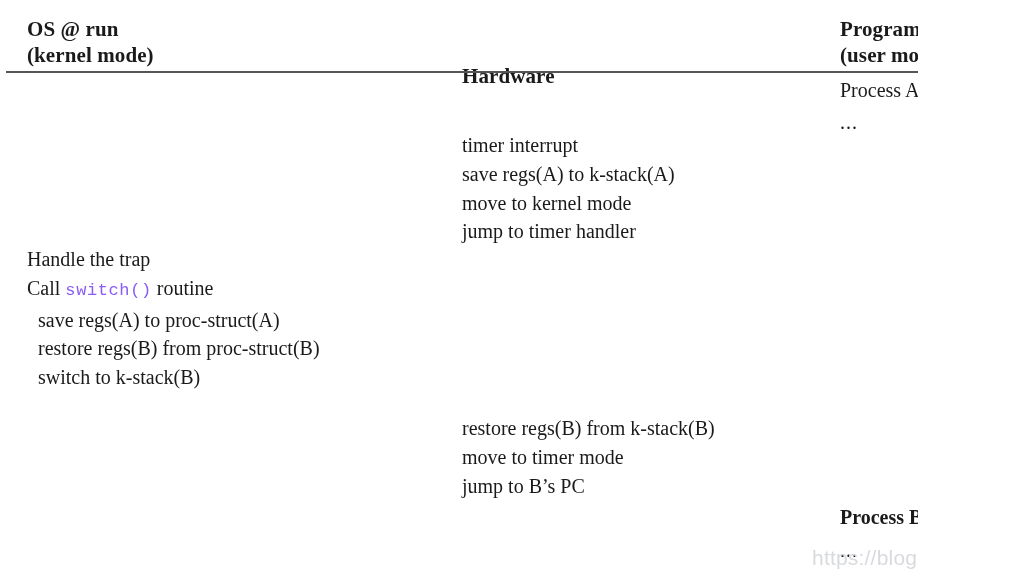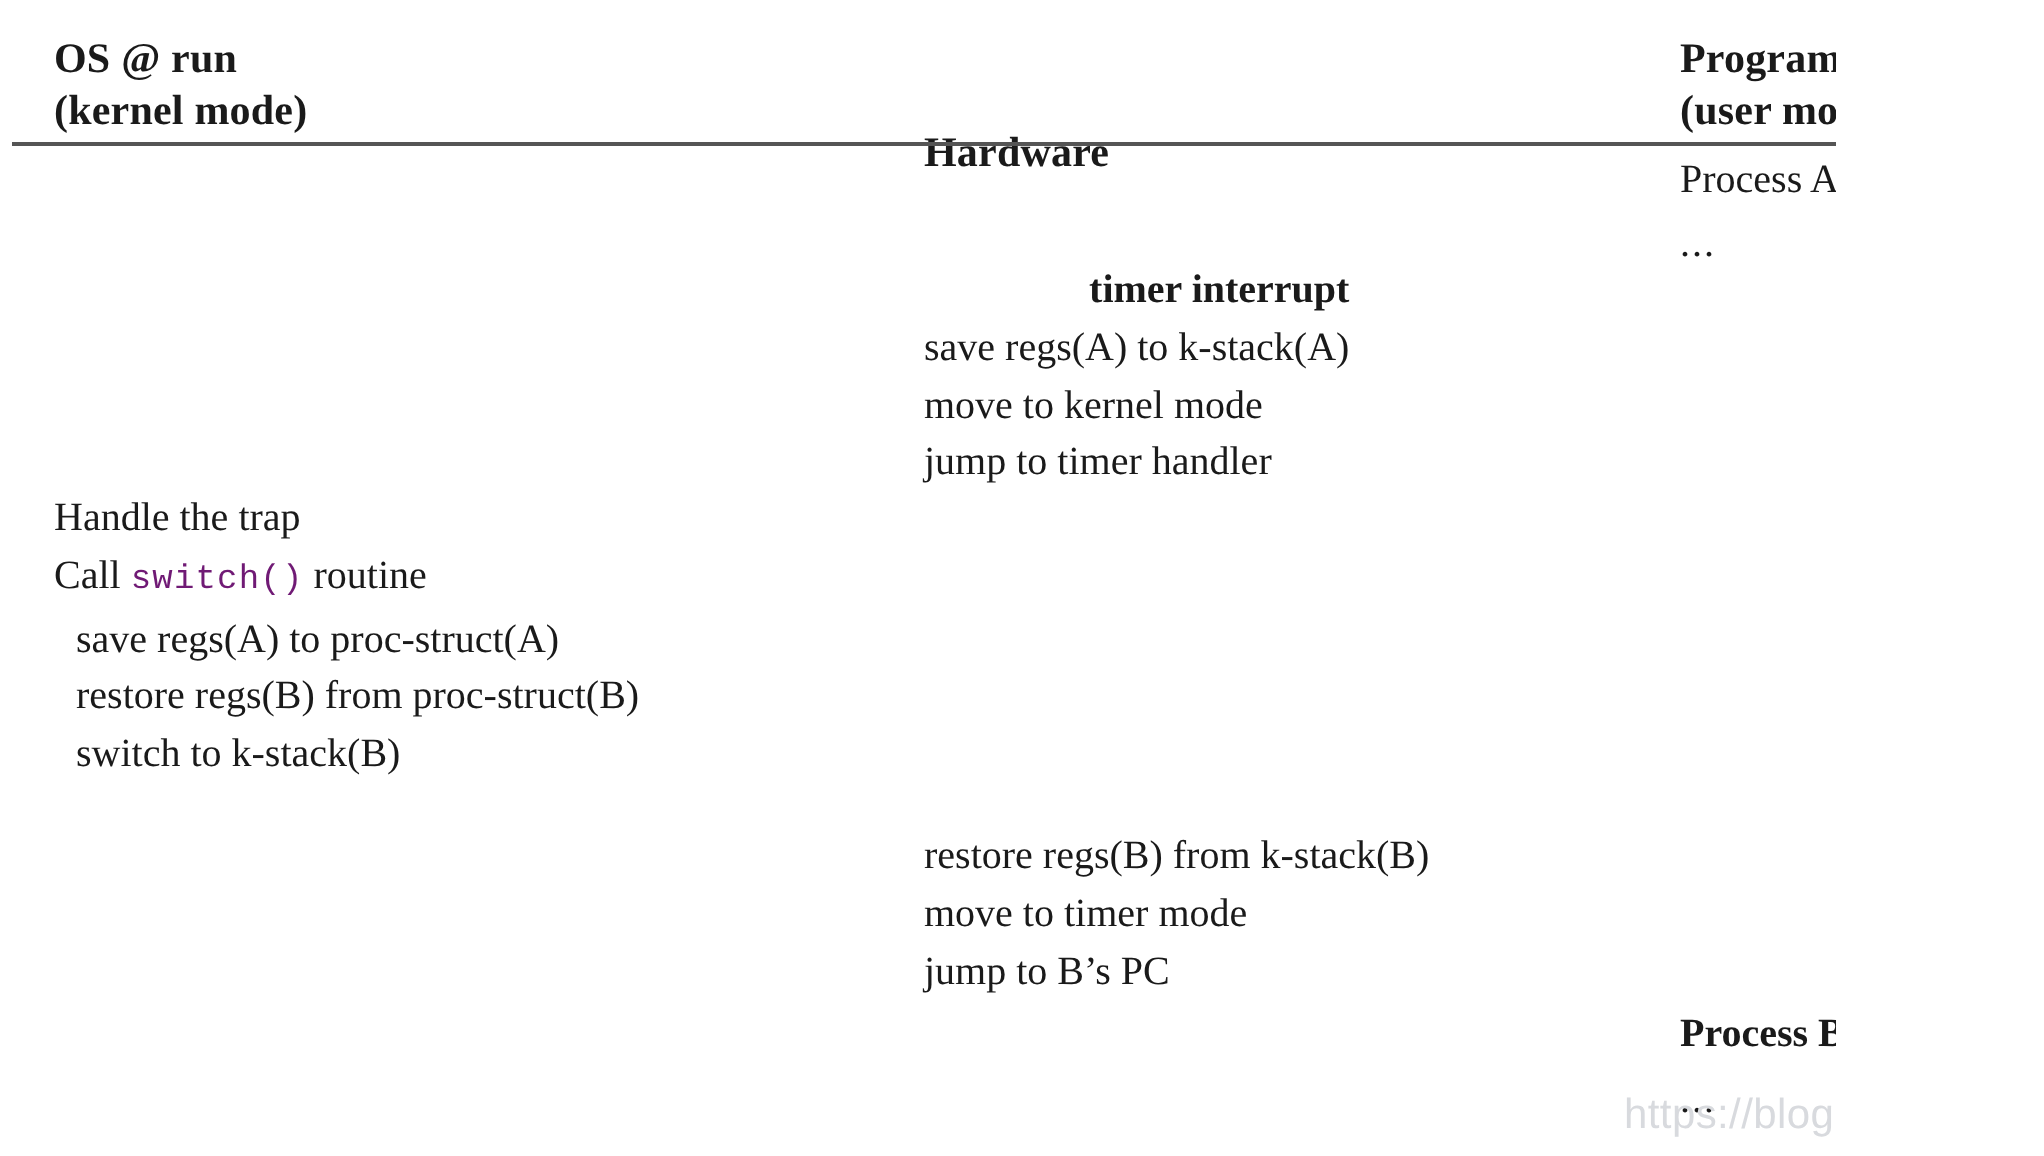--- a/index.html
+++ b/index.html
@@ -43,27 +43,27 @@
   }
 
   
   .block {
     position: absolute;
     font-size: 20px;
     line-height: 28.8px;
     white-space: nowrap;
   }
   .block .line { display: block; }
-  .line.bold { font-weight: bold; text-align: right; }
+  .line.bold { font-weight: normal; }
   .line.indent { padding-left: 11px; }
   .mono {
     font-family: "Liberation Mono", "DejaVu Sans Mono", monospace;
     font-size: 17px;
     letter-spacing: 0.6px;
-    color: #701a75;
+    color: #8b5cf6;
   }
   .dots {
     font-size: 20px;
     line-height: 20px;
     letter-spacing: 1px;
   }
 
   
   #program-a      { left: 840px; top: 76px; }
   #program-a-dots { left: 840px; top: 112px; }

